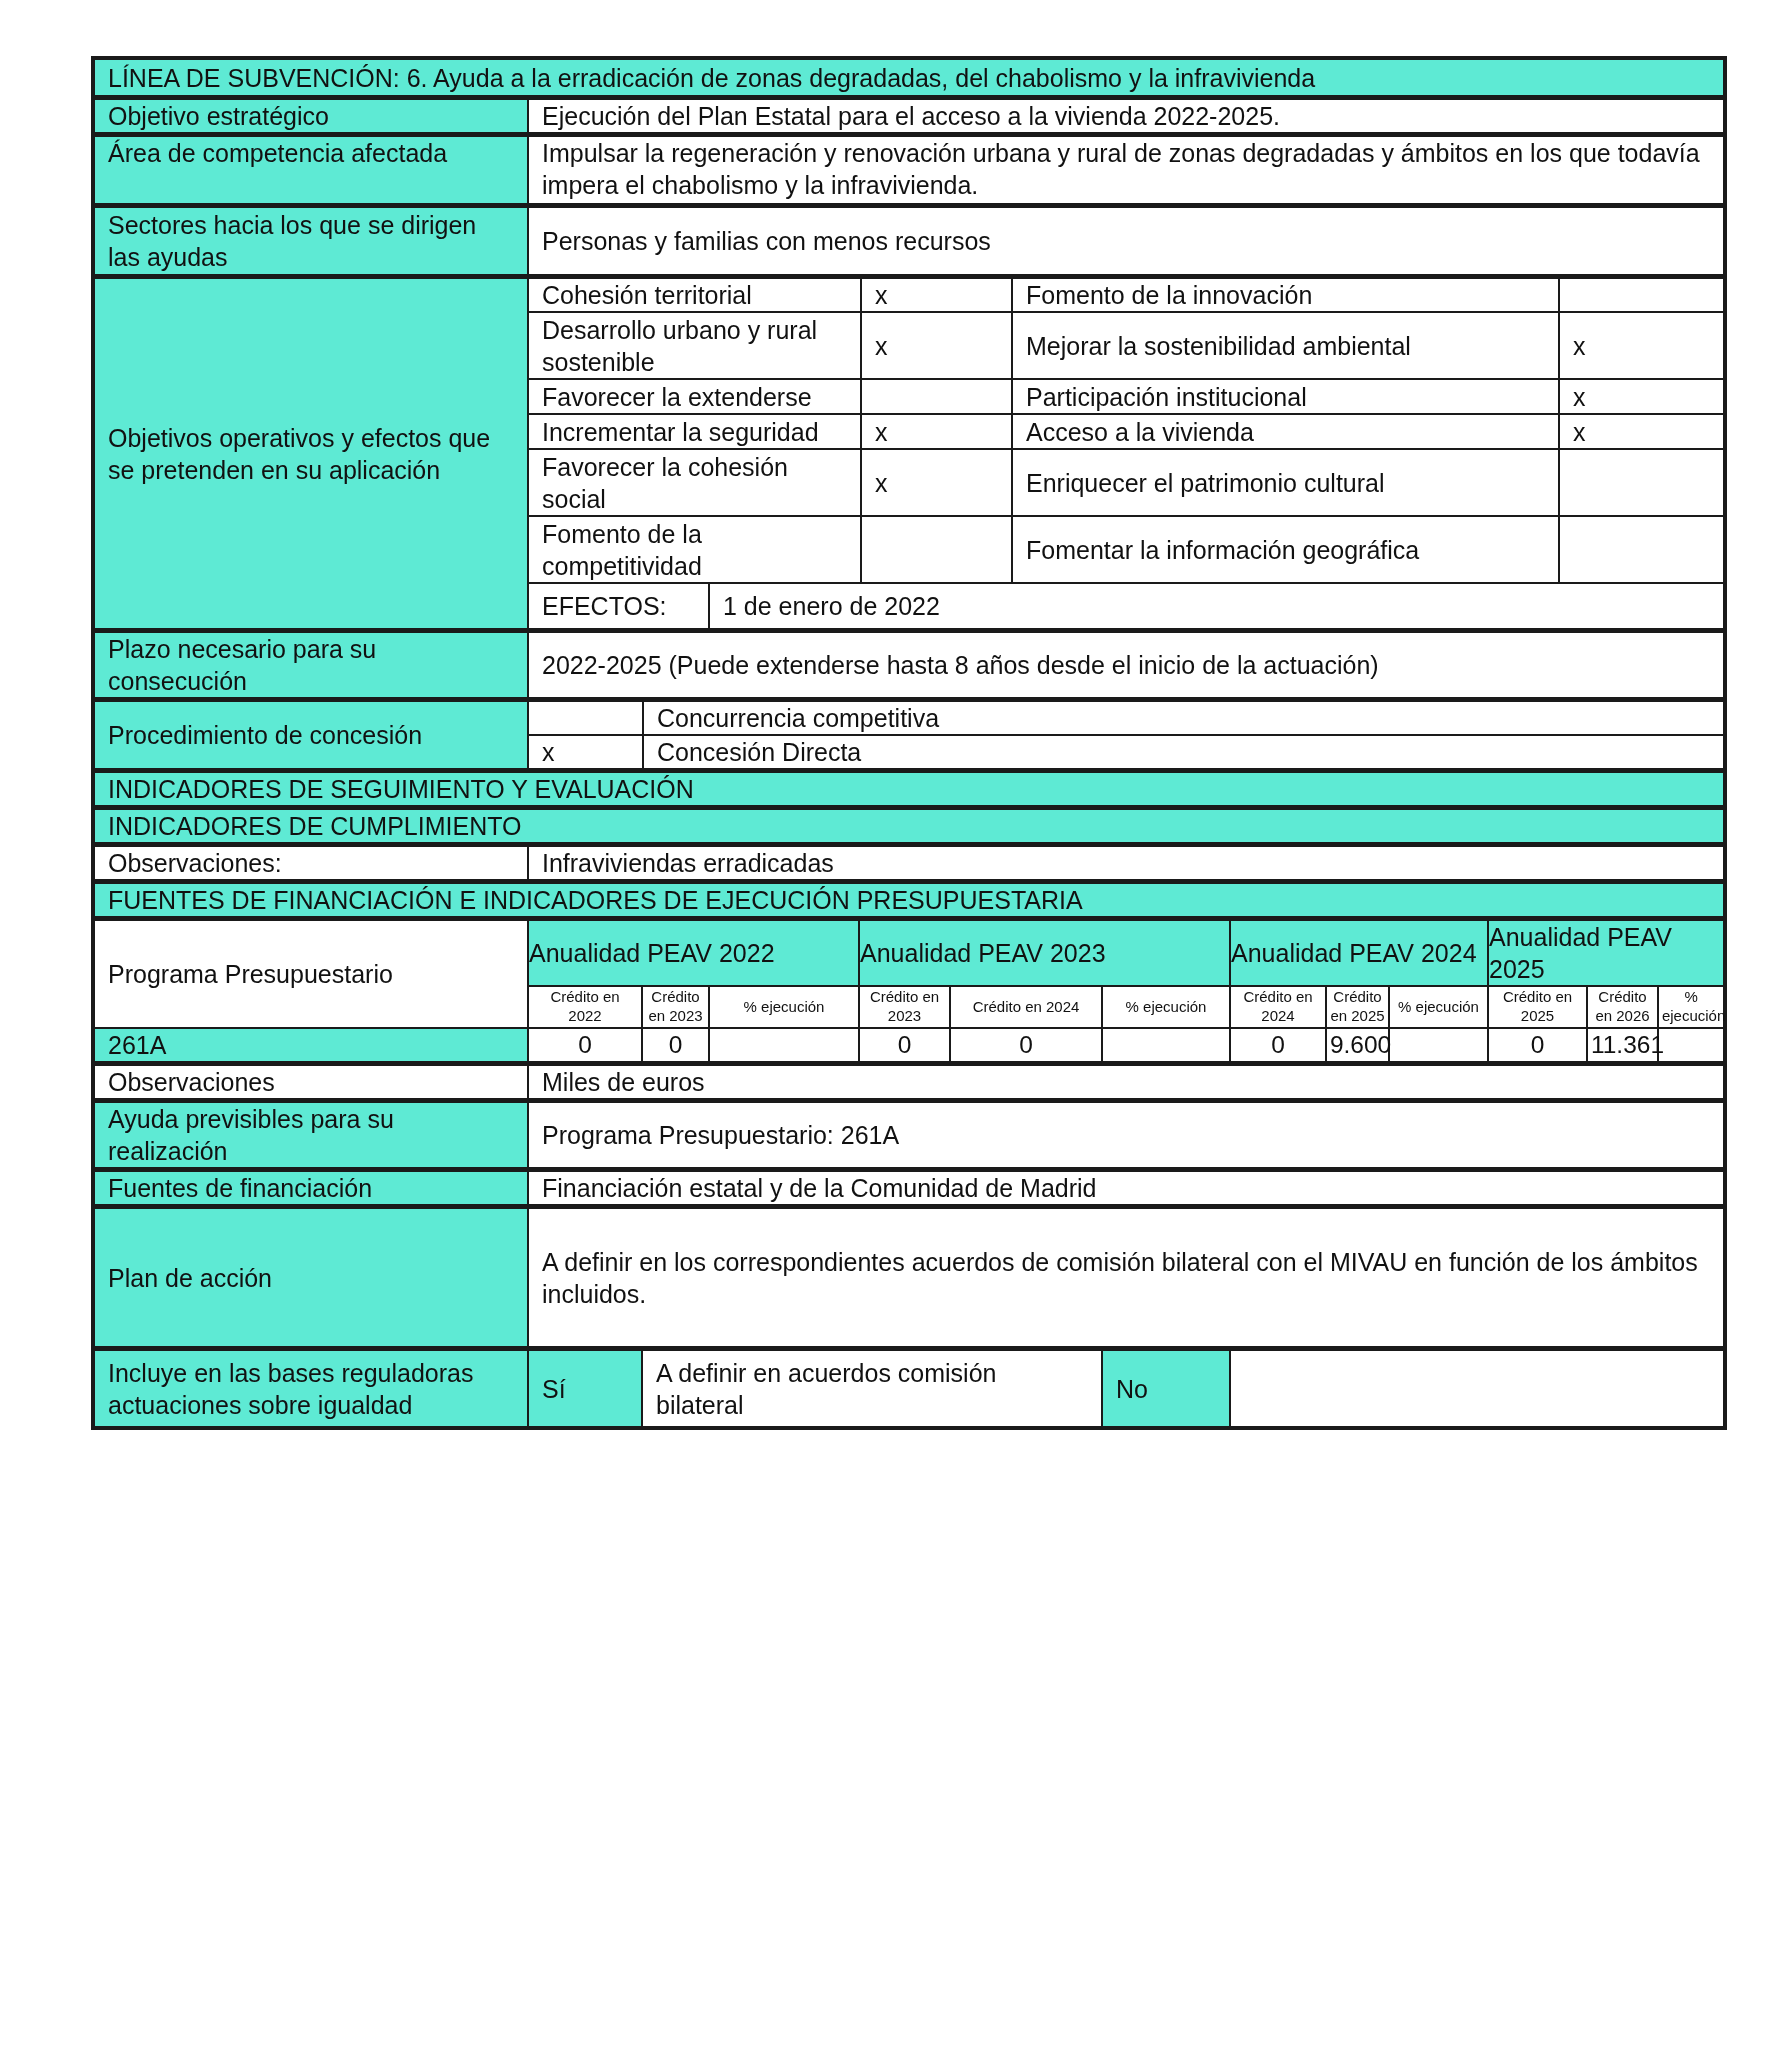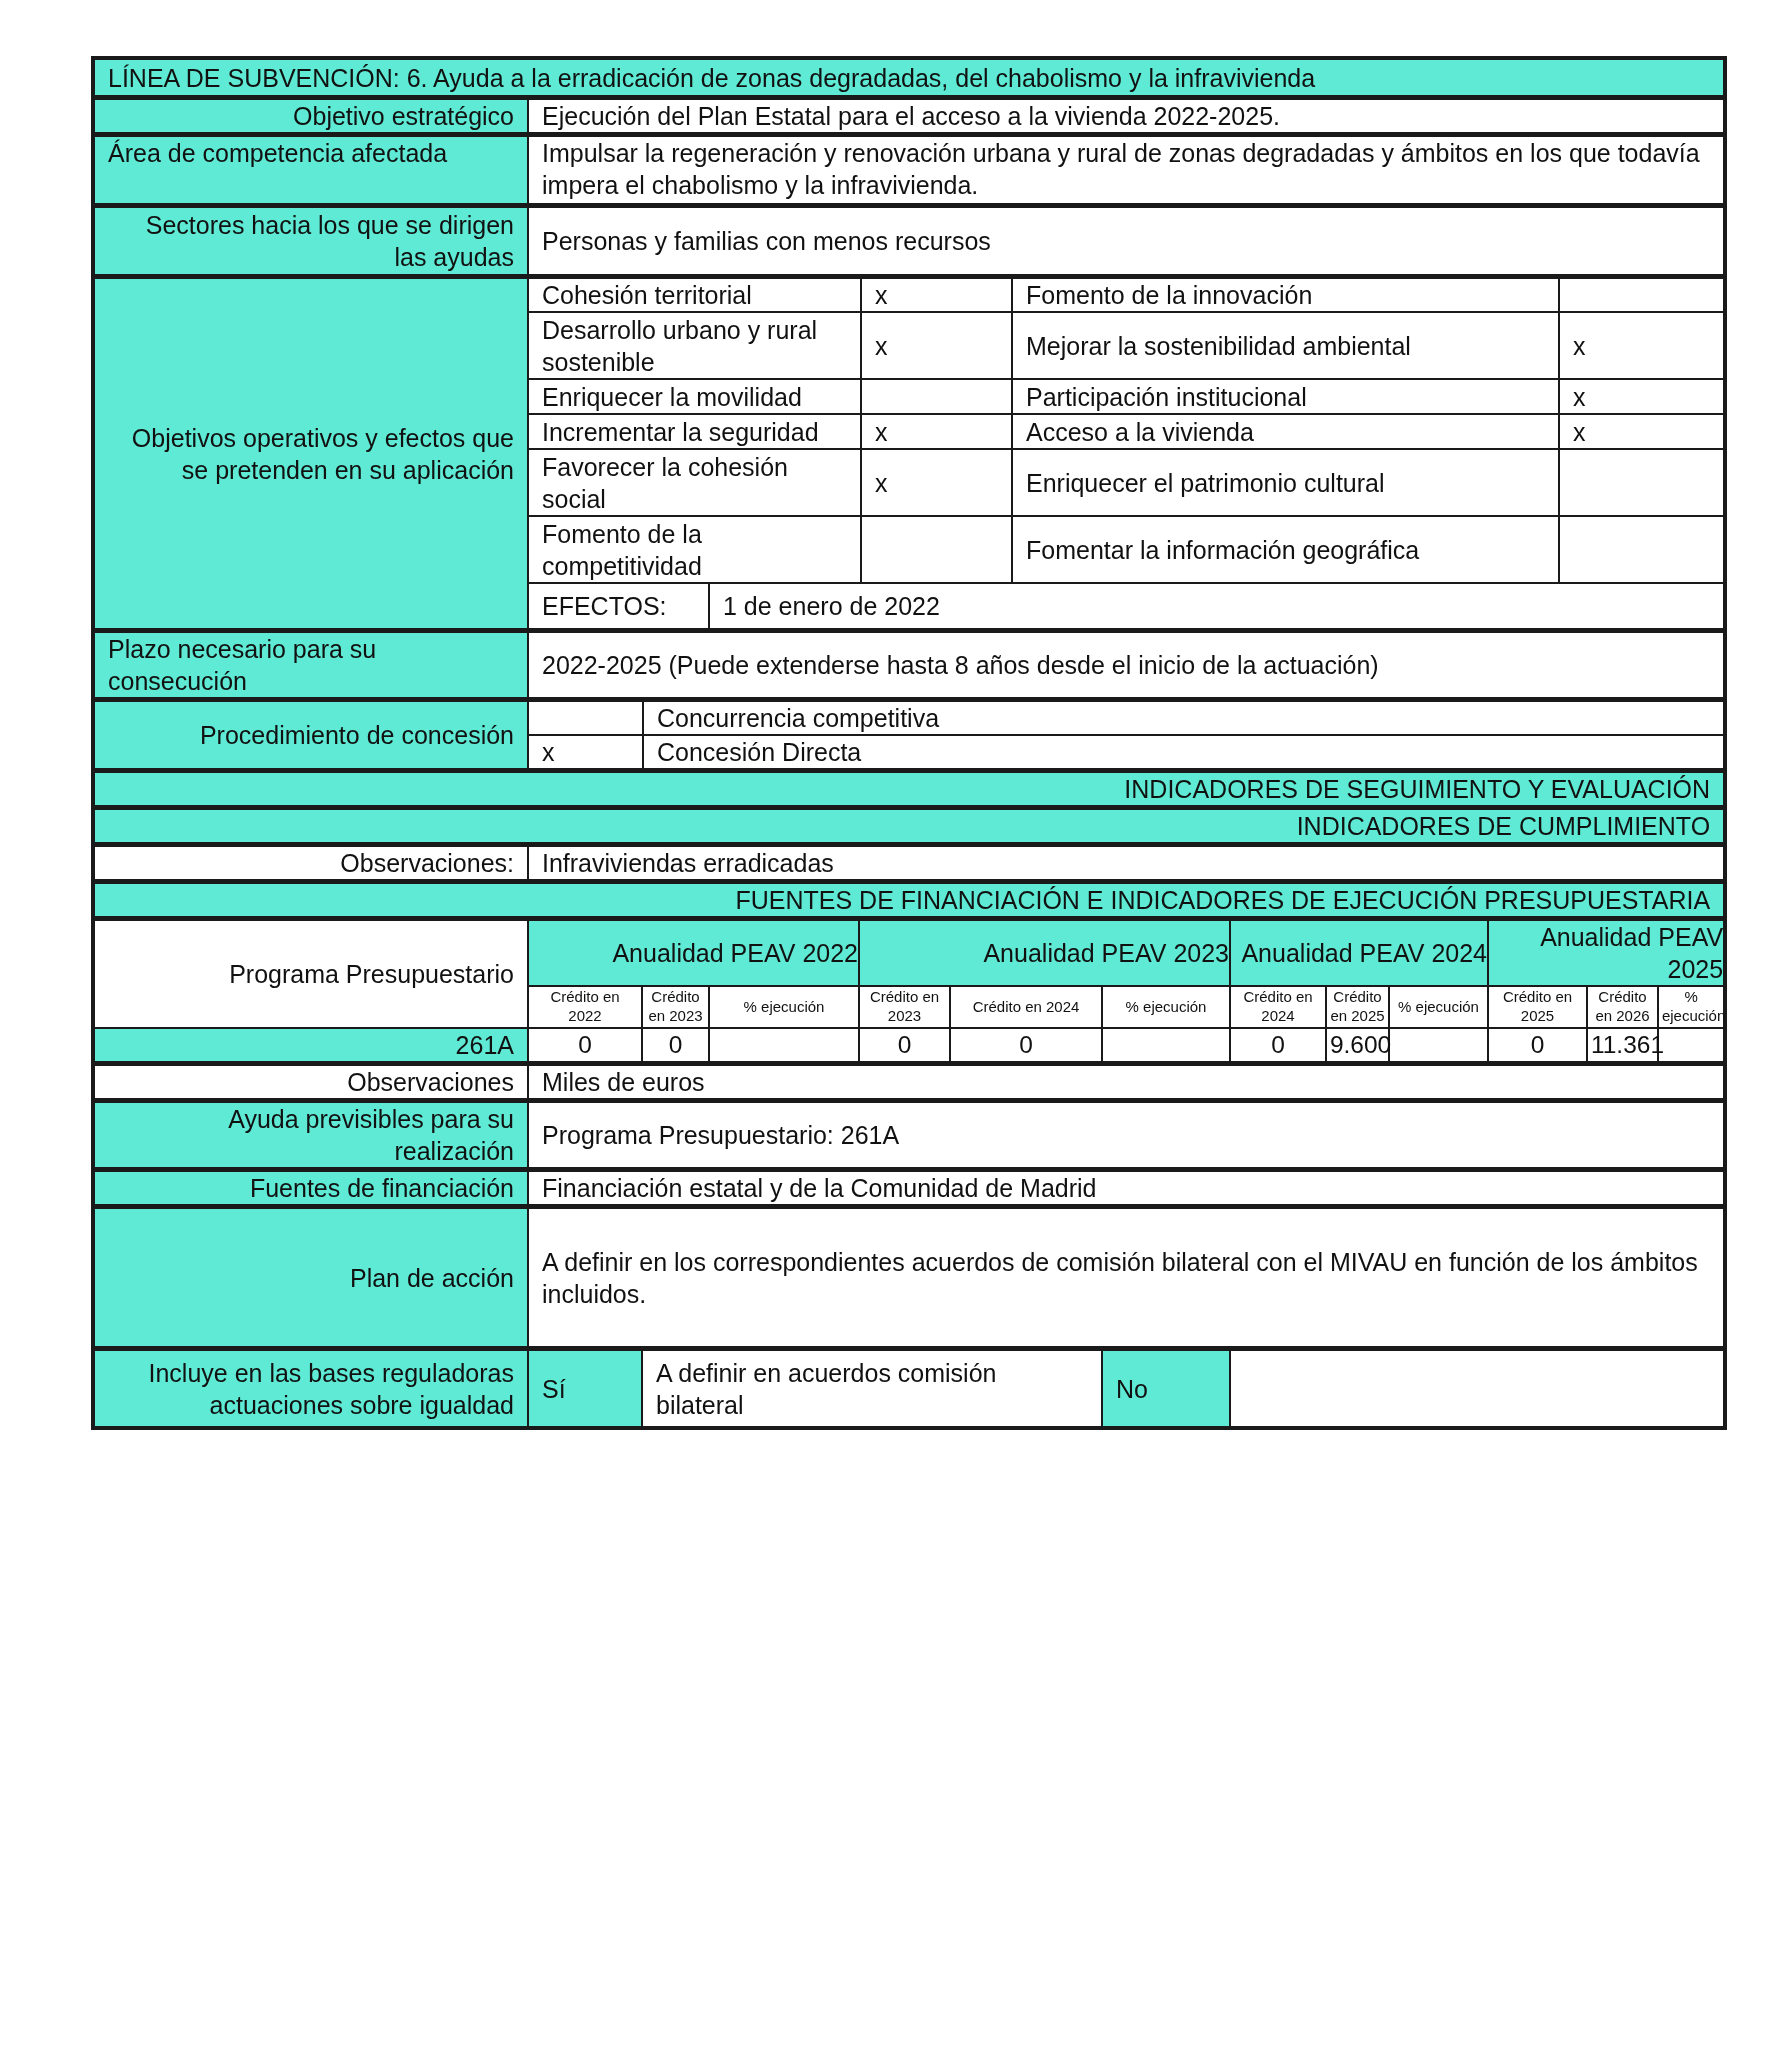--- a/index.html
+++ b/index.html
@@ -2,21 +2,21 @@
 <html style="font-size:11.5px"><head>
 <meta charset="utf-8">
 <style>
   html, body { margin:0; padding:0; background:#ffffff; }
   body { width:1787px; height:2066px; position:relative; font-family:"Liberation Sans", sans-serif; color:#111; }
   .doc { position:absolute; left:91px; top:56px; width:1632px; }
   table { border-collapse:collapse; width:100%; table-layout:fixed; }
   td { border:2.2px solid #1a1a1a; padding:0 13px; font-size:25px; line-height:32px; vertical-align:middle; }
   .thick-top td { border-top:5px solid #1a1a1a; }
   .gray { background:#5eead4; }
-  .c { text-align:right; }
+  .c { text-align:left; }
   .outer { border:4.3px solid #1a1a1a; }
   .nested { padding:0; }
   .nested table td { border-left:0; border-top:0;margin-top:22px; }
   .small { font-size:15px; line-height:18.7px; text-align:center; padding:1.4px 2.9px; }
   .num { text-align:center; font-size:24.5px; padding:0 2.9px; }
 </style>
 </head>
 <body>
 
 <div class="doc">
@@ -74,21 +74,21 @@
           <td>Fomento de la innovación</td>
           <td style="border-right:0"></td>
         </tr>
         <tr>
           <td style="height:65px">Desarrollo urbano y rural sostenible</td>
           <td>x</td>
           <td>Mejorar la sostenibilidad ambiental</td>
           <td style="border-right:0">x</td>
         </tr>
         <tr>
-          <td style="height:33px">Enriquecer la movilidad</td>
+          <td style="height:33px">Favorecer la extenderse</td>
           <td></td>
           <td>Participación institucional</td>
           <td style="border-right:0">x</td>
         </tr>
         <tr>
           <td style="height:33px">Incrementar la seguridad</td>
           <td>x</td>
           <td>Acceso a la vivienda</td>
           <td style="border-right:0">x</td>
         </tr>

